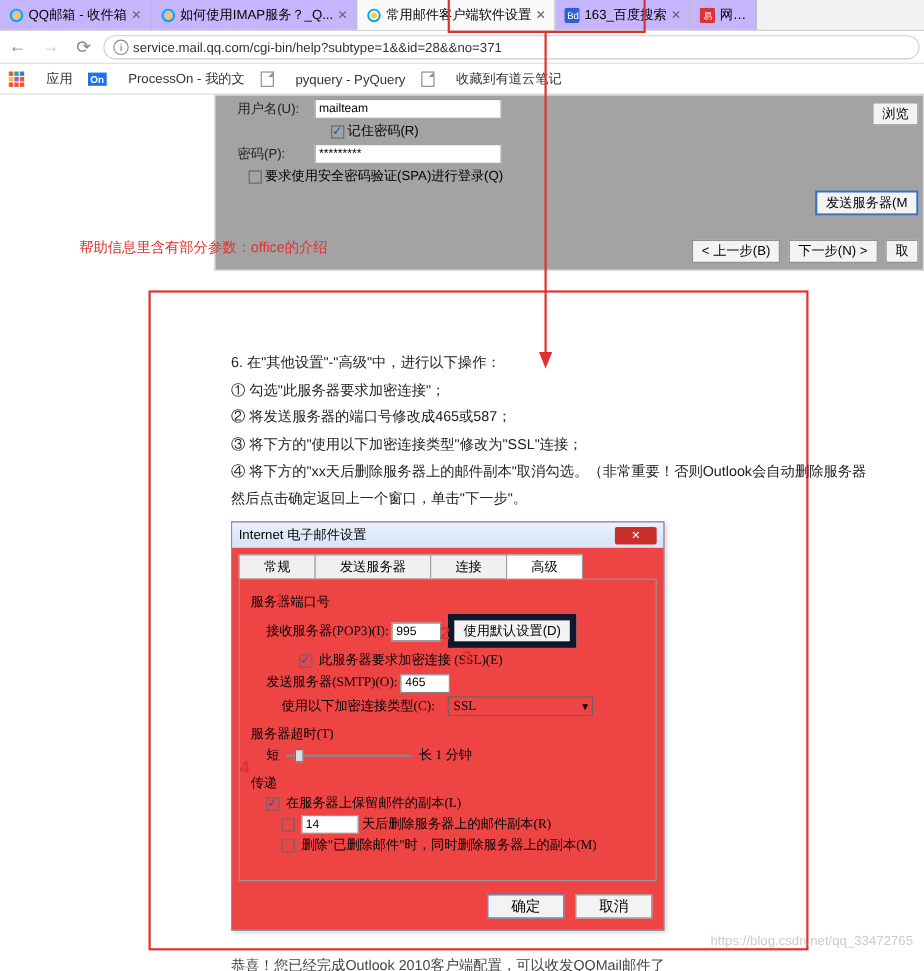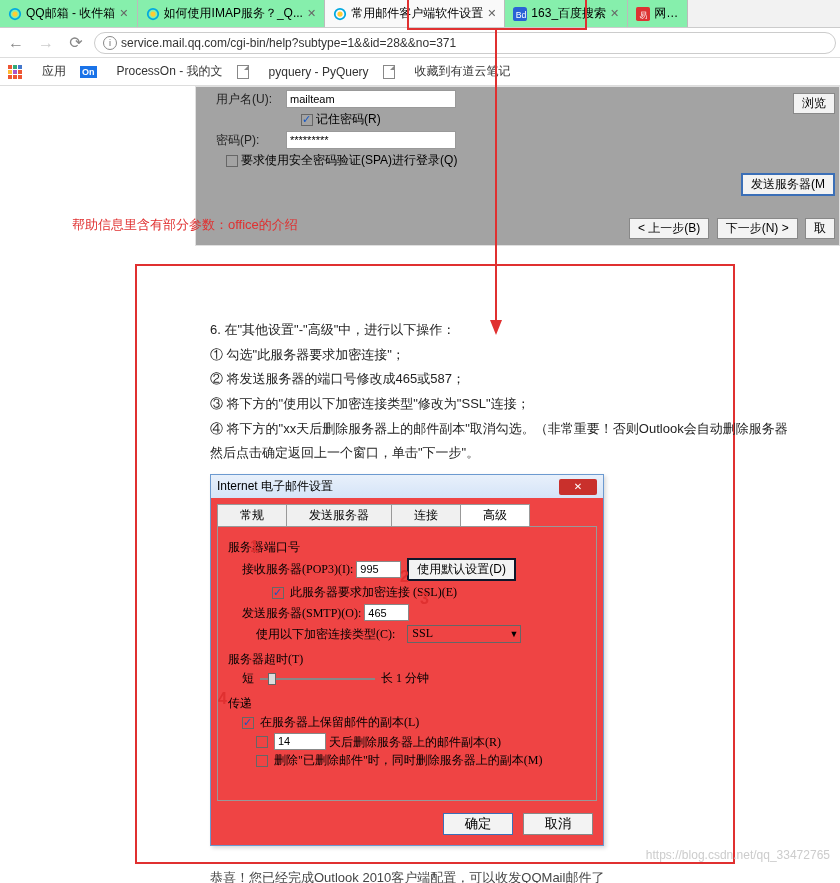--- a/index.html
+++ b/index.html
@@ -1,19 +1,19 @@
 <!DOCTYPE html>
 <html><head>
 <meta charset="utf-8">
 <style>
   * { box-sizing: border-box; margin: 0; padding: 0; }
   body { font-family: "Microsoft YaHei", Arial, sans-serif; font-size: 12px; background: #fff; width: 840px; position: relative; overflow: hidden; }
   
   .tab-strip { display: flex; background: #f2f2f2; border-bottom: 1px solid #ccc; height: 28px; }
-  .tab { display: flex; align-items: center; gap: 4px; padding: 0 8px; border-right: 1px solid #bbb; background: #86efac; max-width: 195px; overflow: hidden; white-space: nowrap; cursor: default; }
+  .tab { display: flex; align-items: center; gap: 4px; padding: 0 8px; border-right: 1px solid #bbb; background: #c4b5fd; max-width: 195px; overflow: hidden; white-space: nowrap; cursor: default; }
   .tab.active { background: #f9f9f9; }
   .tab .favicon { width: 14px; height: 14px; flex-shrink:0; }
   .tab .tab-label { flex: 1; overflow: hidden; text-overflow: ellipsis; }
   .tab .close-x { color:#666; font-size:11px; }
   
   .addr-bar { display: flex; align-items: center; height: 30px; border-bottom: 1px solid #ddd; gap: 6px; padding: 0 4px; }
   .nav-btn { width: 24px; height:24px; display:flex; align-items:center; justify-content:center; color:#888; font-size:16px; }
   .url-box { flex:1; display:flex; align-items:center; border:1px solid #ccc; border-radius: 12px; height: 22px; padding: 0 8px; gap:4px; color:#333; }
   .url-box .info-i { width:14px; height:14px; border:1px solid #888; border-radius:50%; display:flex; align-items:center; justify-content:center; font-size:9px; color:#666; }
   
@@ -44,27 +44,27 @@
   .dialog { position:absolute; left:210px; top:447px; width:394px; border:1px solid #6c9ad0; background:#ef4444; box-shadow: 2px 2px 4px rgba(0,0,0,.15); }
   .dlg-title { background: linear-gradient(#e8f0fb,#d5e4f7); padding:3px 6px; display:flex; justify-content:space-between; align-items:center; }
   .dlg-close { background:#c9302c; color:#fff; width:38px; height:16px; display:flex; align-items:center; justify-content:center; border-radius:2px; font-size:10px; }
   .dlg-tabs { display:flex; margin:6px 6px 0 6px; }
   .dlg-tab { border:1px solid #999; padding:2px 22px; background:#f0f0f0; border-bottom:none; margin-right:-1px; font-size:12px; }
   .dlg-tab.active { background:#fff; position:relative; z-index:2; }
   .dlg-body { border:1px solid #999; margin:0 6px 6px 6px; padding:8px 10px 20px 10px; font-family: SimSun, serif; font-size:12px; position:relative; min-height:275px; }
   .fieldset-label { margin-top:4px; margin-bottom:2px; }
   .indent { margin-left:14px; }
   .small-input { border:1px solid #888; height:17px; width:45px; text-align:left; padding:0 3px; font-size:11px; }
-  .dlg-btn { border:2px solid #0f172a; background:#f3f3f3; padding:1px 8px; font-size:12px; }
+  .dlg-btn { border:6px solid #0f172a; background:#f3f3f3; padding:1px 8px; font-size:12px; }
   .dlg-footer { display:flex; justify-content:flex-end; gap:10px; padding:6px 10px 10px 0; }
   .dlg-footer button { width:70px; height:22px; border:1px solid #888; background:#f3f3f3; }
   .dlg-footer button.primary { border:1px solid #3b6fb7; }
   .checkbox { width:12px; height:12px; border:1px solid #666; display:inline-block; vertical-align:middle; margin-right:3px; position:relative; }
   .checkbox.checked::after { content:"✓"; position:absolute; left:0; top:-2px; font-size:11px; color:#1156c7; }
-  .combo { display:inline-flex; border:1px solid #666; height:18px; width:114px; align-items:center; justify-content:space-between; padding:0 2px 0 4px; }
+  .combo { display:inline-flex; border:1px solid #666; height:18px; width:132px; align-items:center; justify-content:space-between; padding:0 2px 0 4px; }
   .combo .arrow { font-size:9px; }
   .slider-track { display:inline-block; width:115px; height:2px; background:#888; vertical-align:middle; position:relative; }
   .slider-thumb { position:absolute; left:8px; top:-5px; width:8px; height:12px; background:#ddd; border:1px solid #666; }
   
   .footer-note { position:absolute; left:210px; top:850px; font-size:13px; color:#444; }
   .watermark { position:absolute; right:10px; top:830px; color:#ccc; font-size:12px; }
   
   svg.arrow-line { position:absolute; pointer-events:none; }
 </style>
 </head>

